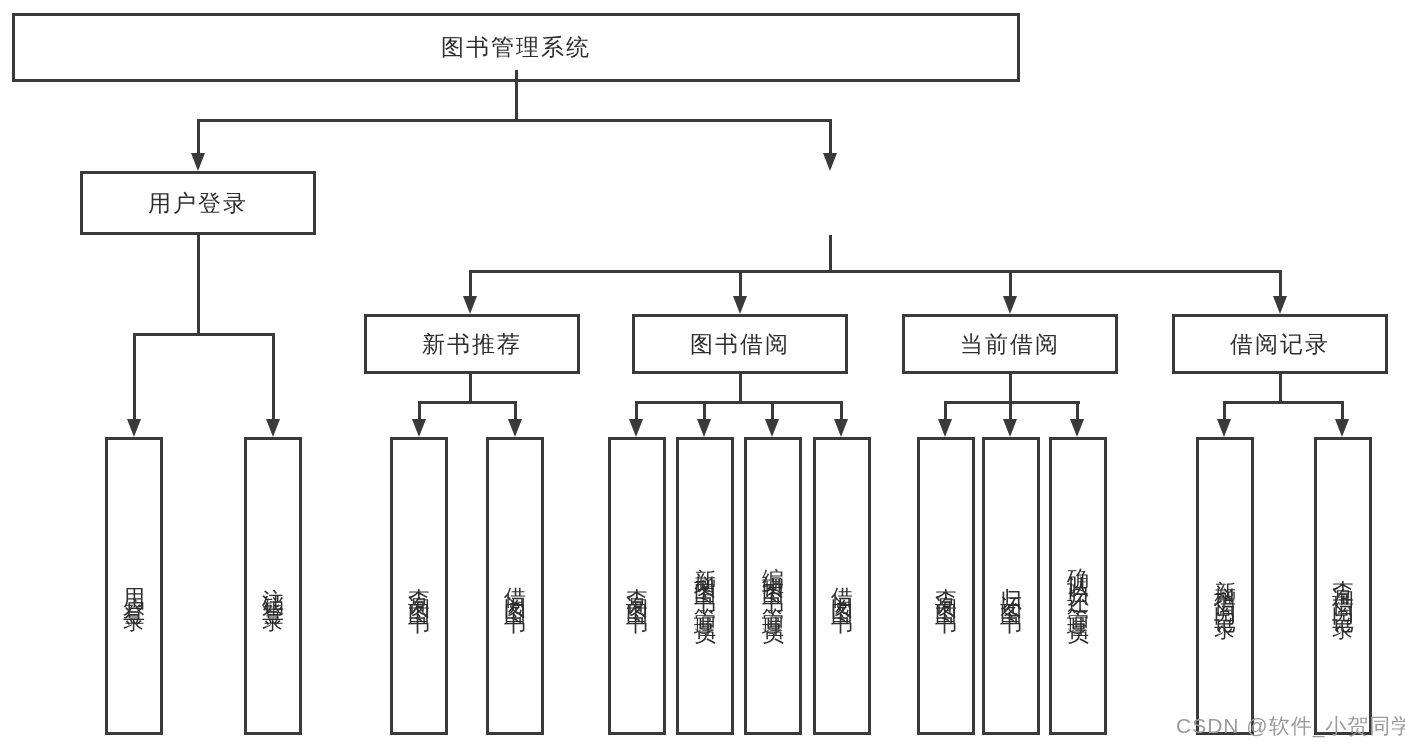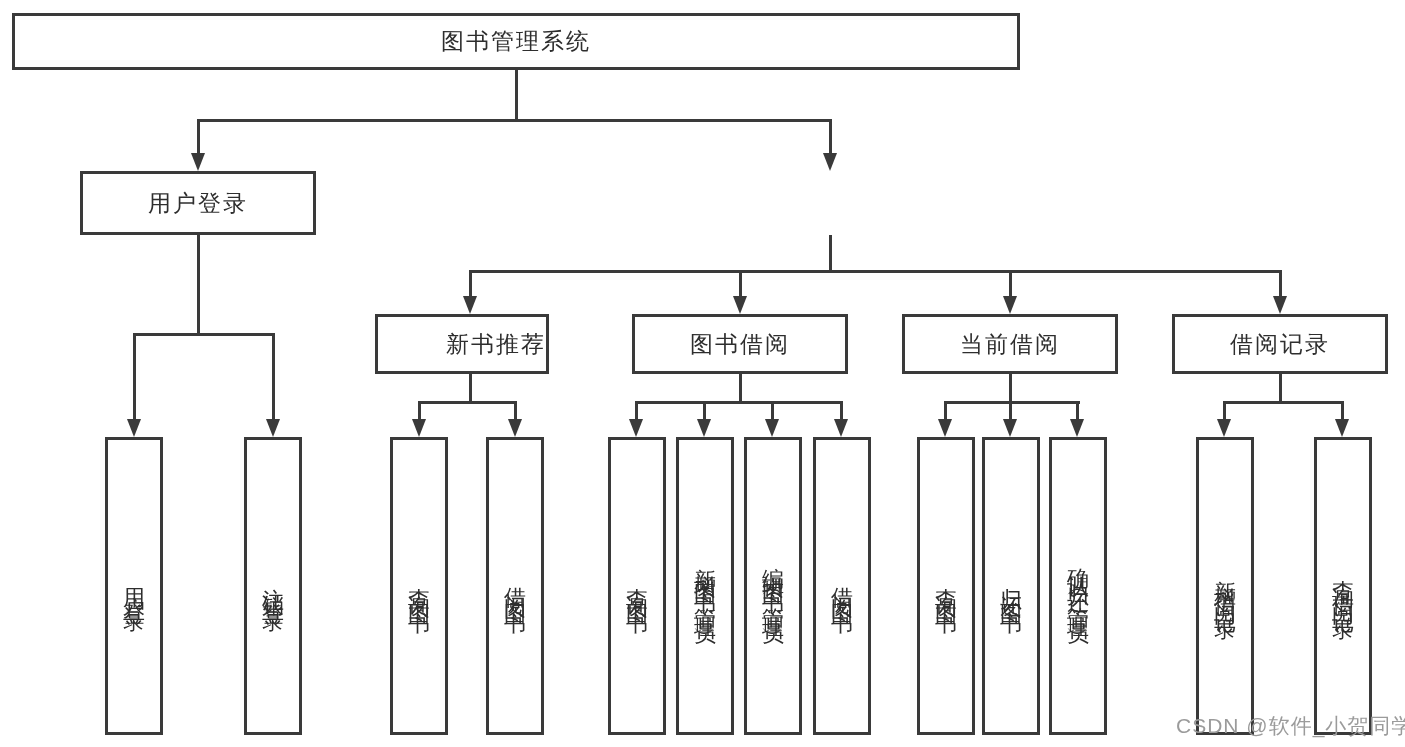--- a/index.html
+++ b/index.html
@@ -27,21 +27,21 @@
   .watermark{
     position:absolute;left:1176px;top:712px;font-size:21px;color:#9b9b9b;
     letter-spacing:1px;white-space:nowrap;
   }
 </style>
 </head>
 <body>
 
 <div class="canvas">
 
-  <div class="box" style="left:12px;top:13px;width:1008px;height:57px;">
+  <div class="box" style="left:12px;top:13px;width:1008px;height:69px;">
     <span>图书管理系统</span>
   </div>
 
   <div class="vline" style="left:515px;top:70px;height:50px;"></div>
   <div class="hline" style="left:197px;top:119px;width:634px;"></div>
   <div class="vline" style="left:197px;top:119px;height:36px;"></div>
   <div class="arrow" style="left:191px;top:153px;"></div>
   <div class="vline" style="left:829px;top:119px;height:36px;"></div>
   <div class="arrow" style="left:823px;top:153px;"></div>
 
@@ -60,21 +60,21 @@
   <div class="hline" style="left:469px;top:270px;width:813px;"></div>
   <div class="vline" style="left:469px;top:270px;height:28px;"></div>
   <div class="arrow" style="left:463px;top:296px;"></div>
   <div class="vline" style="left:739px;top:270px;height:28px;"></div>
   <div class="arrow" style="left:733px;top:296px;"></div>
   <div class="vline" style="left:1009px;top:270px;height:28px;"></div>
   <div class="arrow" style="left:1003px;top:296px;"></div>
   <div class="vline" style="left:1279px;top:270px;height:28px;"></div>
   <div class="arrow" style="left:1273px;top:296px;"></div>
 
-  <div class="box" style="left:375px;top:314px;width:174px;height:60px;justify-content:flex-end;">
+  <div class="box" style="left:364px;top:314px;width:216px;height:60px;">
     <span>新书推荐</span>
   </div>
   <div class="box" style="left:632px;top:314px;width:216px;height:60px;">
     <span>图书借阅</span>
   </div>
   <div class="box" style="left:902px;top:314px;width:216px;height:60px;">
     <span>当前借阅</span>
   </div>
   <div class="box" style="left:1172px;top:314px;width:216px;height:60px;">
     <span>借阅记录</span>

